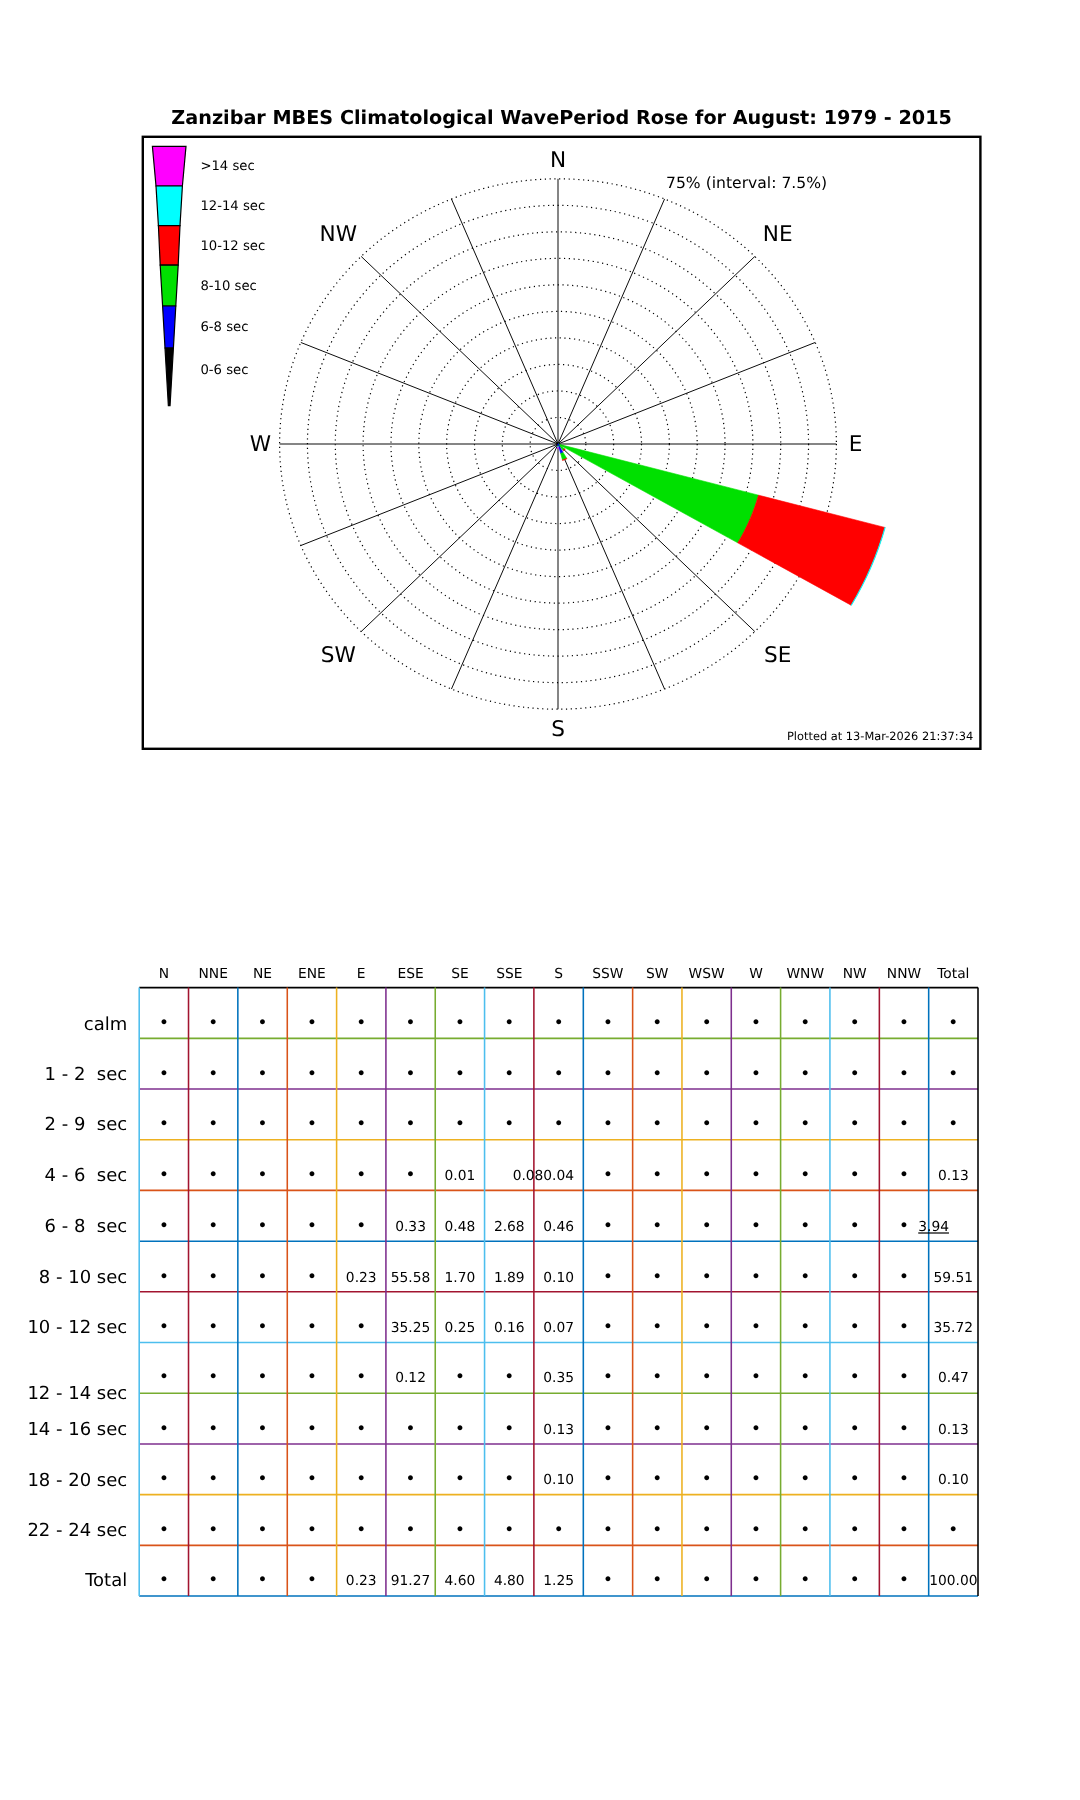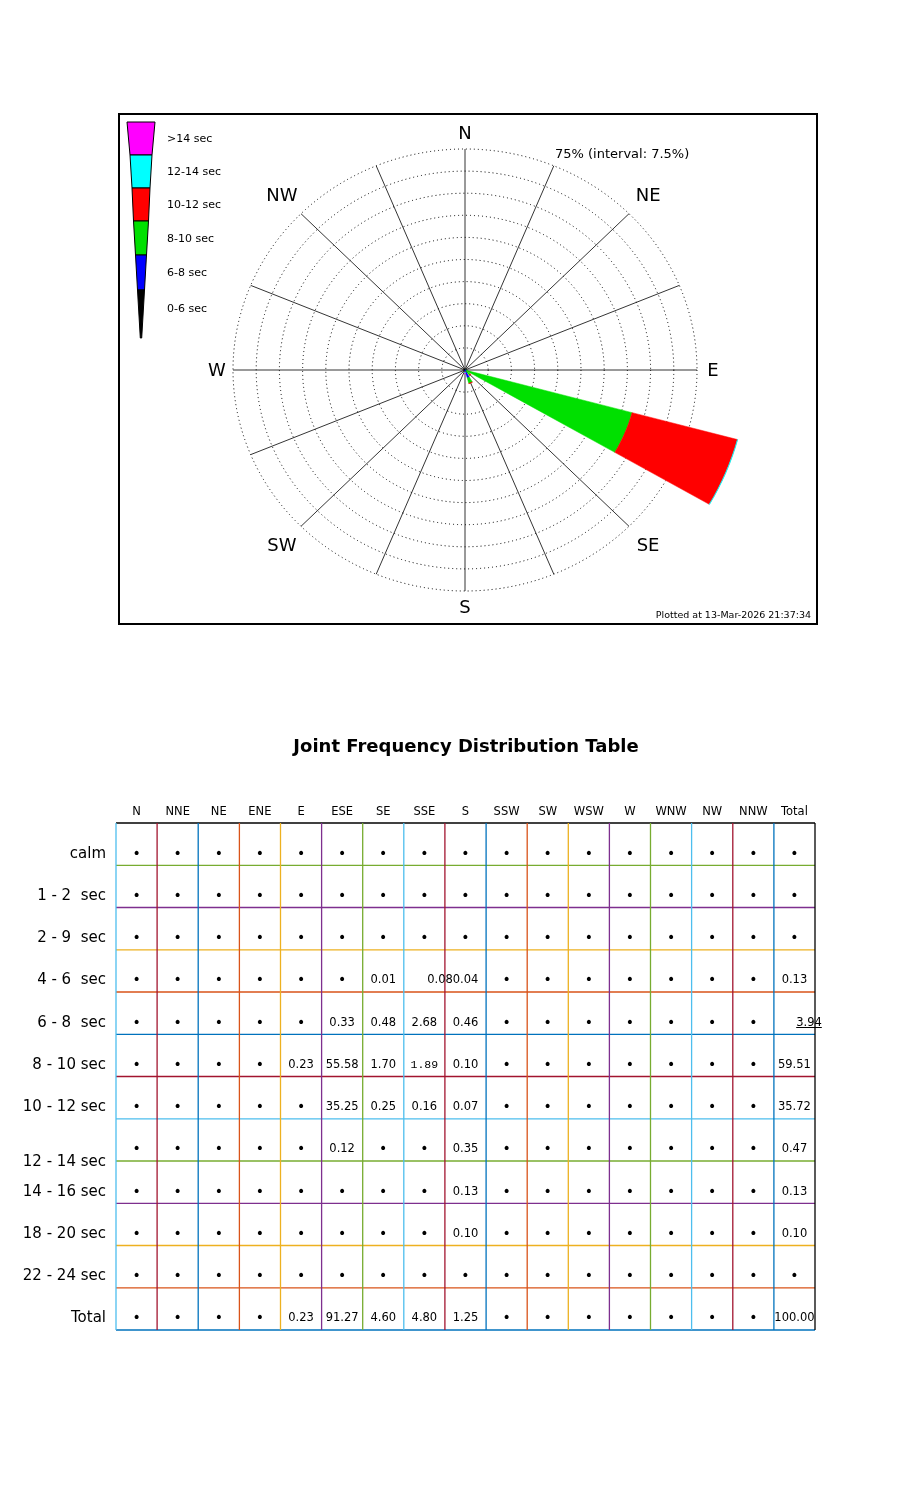--- a/index.html
+++ b/index.html
@@ -27,20 +27,21 @@
   .ring{fill:none;stroke:#000;stroke-width:1;stroke-dasharray:1 3;}
   .spoke{stroke:#000;stroke-width:0.8;}
   .compass{font-size:18px;fill:#000;}
   .legend-label{font-size:11px;fill:#000;}
 </style>
 </head>
 <body>
 
 <div id="canvas">
 
+  <div id="rose-title">Zanzibar MBES Climatological WavePeriod Rose for August: 1979 - 2015</div>
 
   <div id="rose-box">
     <svg id="rose-svg" width="696" height="508" viewBox="0 0 696 508">
         <ellipse cx="345" cy="255" rx="23.2" ry="22.1" class="ring"></ellipse>
         <ellipse cx="345" cy="255" rx="46.4" ry="44.2" class="ring"></ellipse>
         <ellipse cx="345" cy="255" rx="69.6" ry="66.3" class="ring"></ellipse>
         <ellipse cx="345" cy="255" rx="92.8" ry="88.4" class="ring"></ellipse>
         <ellipse cx="345" cy="255" rx="116.0" ry="110.5" class="ring"></ellipse>
         <ellipse cx="345" cy="255" rx="139.2" ry="132.6" class="ring"></ellipse>
         <ellipse cx="345" cy="255" rx="162.4" ry="154.7" class="ring"></ellipse>
@@ -100,21 +101,20 @@
         <text x="47" y="127" class="legend-label">8-10 sec</text>
         <polygon points="15.5,140 26.5,140 24.5,175 17.5,175" fill="#0000FF" stroke="#000" stroke-width="1"></polygon>
         <text x="47" y="161" class="legend-label">6-8 sec</text>
         <polygon points="17.5,175 24.5,175 21.7,223 20.3,223" fill="#000000" stroke="#000" stroke-width="1"></polygon>
         <text x="47" y="197" class="legend-label">0-6 sec</text>
       </svg>
     <div id="radial-label">75% (interval: 7.5%)</div>
     <div id="plot-footer">Plotted at 13-Mar-2026 21:37:34</div>
   </div>
 
-  <div id="table-title">Joint Frequency Distribution Table</div>
 
   <div id="table-area">
     <svg id="grid-svg" width="699" height="507" viewBox="0 0 699 507">
         <line x1="0" y1="0.0" x2="699" y2="0.0" stroke="#000000" stroke-width="1.3"></line>
         <line x1="0" y1="42.3" x2="699" y2="42.3" stroke="#77AC30" stroke-width="1.3"></line>
         <line x1="0" y1="84.5" x2="699" y2="84.5" stroke="#7E2F8E" stroke-width="1.3"></line>
         <line x1="0" y1="126.8" x2="699" y2="126.8" stroke="#EDB120" stroke-width="1.3"></line>
         <line x1="0" y1="169.0" x2="699" y2="169.0" stroke="#D95319" stroke-width="1.3"></line>
         <line x1="0" y1="211.3" x2="699" y2="211.3" stroke="#0072BD" stroke-width="1.3"></line>
         <line x1="0" y1="253.5" x2="699" y2="253.5" stroke="#A2142F" stroke-width="1.3"></line>
@@ -242,30 +242,30 @@
       <span class="cell-num" style="left: 267.265px; top: 198.575px;">0.48</span>
       <span class="cell-num" style="left: 308.382px; top: 198.575px;">2.68</span>
       <span class="cell-num" style="left: 349.5px; top: 198.575px;">0.46</span>
       <span class="cell-dot" style="left: 390.618px; top: 198.575px;">•</span>
       <span class="cell-dot" style="left: 431.735px; top: 198.575px;">•</span>
       <span class="cell-dot" style="left: 472.853px; top: 198.575px;">•</span>
       <span class="cell-dot" style="left: 513.971px; top: 198.575px;">•</span>
       <span class="cell-dot" style="left: 555.088px; top: 198.575px;">•</span>
       <span class="cell-dot" style="left: 596.206px; top: 198.575px;">•</span>
       <span class="cell-dot" style="left: 637.324px; top: 198.575px;">•</span>
-      <span class="cell-num" style="left: 693px; top: 198.575px; text-decoration: underline;">3.94</span>
+      <span class="cell-num" style="left: 662px; top: 198.575px; text-decoration: underline;">3.94</span>
       <span class="row-label" style="top: 240.825px; left: auto; right: 709px;">8 - 10 sec</span>
       <span class="cell-dot" style="left: 20.5588px; top: 240.825px;">•</span>
       <span class="cell-dot" style="left: 61.6765px; top: 240.825px;">•</span>
       <span class="cell-dot" style="left: 102.794px; top: 240.825px;">•</span>
       <span class="cell-dot" style="left: 143.912px; top: 240.825px;">•</span>
       <span class="cell-num" style="left: 185.029px; top: 240.825px;">0.23</span>
       <span class="cell-num" style="left: 226.147px; top: 240.825px;">55.58</span>
       <span class="cell-num" style="left: 267.265px; top: 240.825px;">1.70</span>
-      <span class="cell-num" style="left: 308.382px; top: 240.825px; font-family: Liberation Mono, monospace;">1.89</span>
+      <span class="cell-num" style="left: 308.382px; top: 240.825px;">1.89</span>
       <span class="cell-num" style="left: 349.5px; top: 240.825px;">0.10</span>
       <span class="cell-dot" style="left: 390.618px; top: 240.825px;">•</span>
       <span class="cell-dot" style="left: 431.735px; top: 240.825px;">•</span>
       <span class="cell-dot" style="left: 472.853px; top: 240.825px;">•</span>
       <span class="cell-dot" style="left: 513.971px; top: 240.825px;">•</span>
       <span class="cell-dot" style="left: 555.088px; top: 240.825px;">•</span>
       <span class="cell-dot" style="left: 596.206px; top: 240.825px;">•</span>
       <span class="cell-dot" style="left: 637.324px; top: 240.825px;">•</span>
       <span class="cell-num" style="left: 678.441px; top: 240.825px;">59.51</span>
       <span class="row-label" style="top: 283.075px; left: auto; right: 709px;">10 - 12 sec</span>

